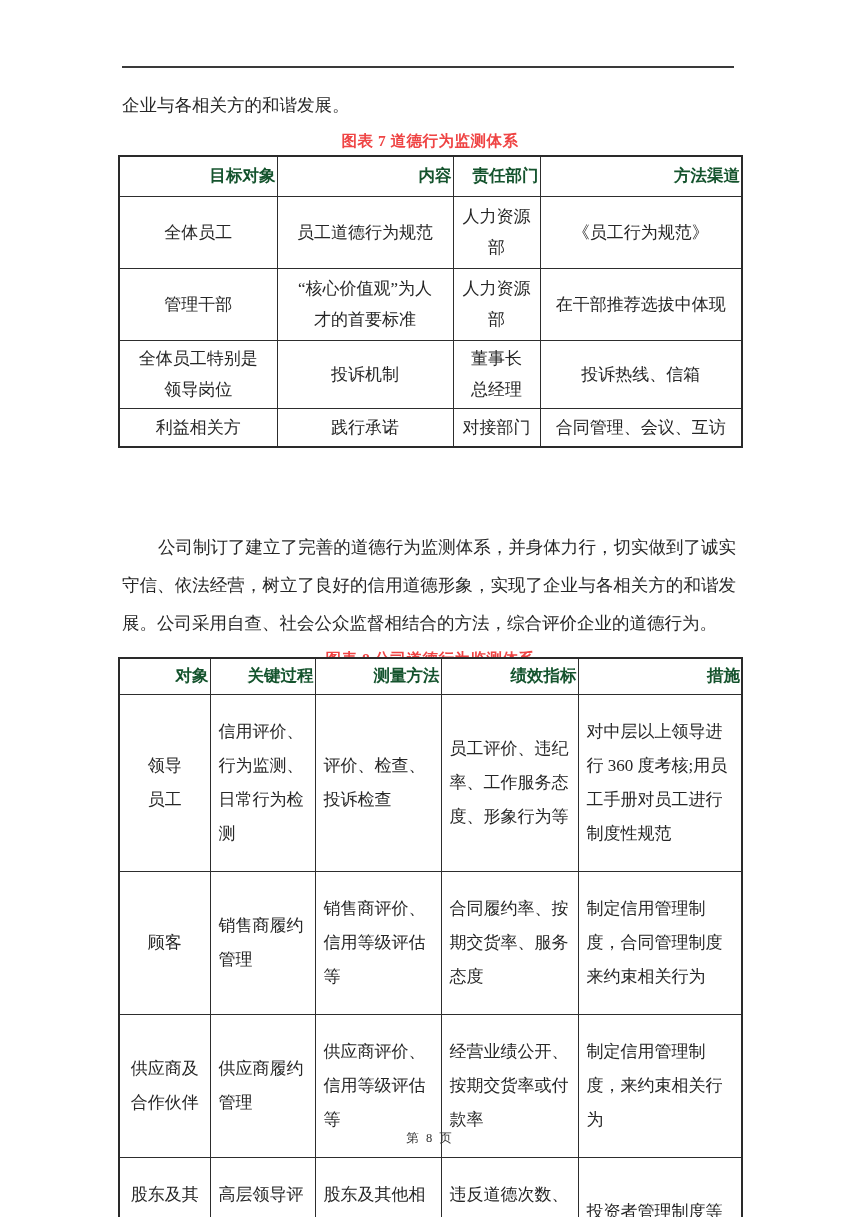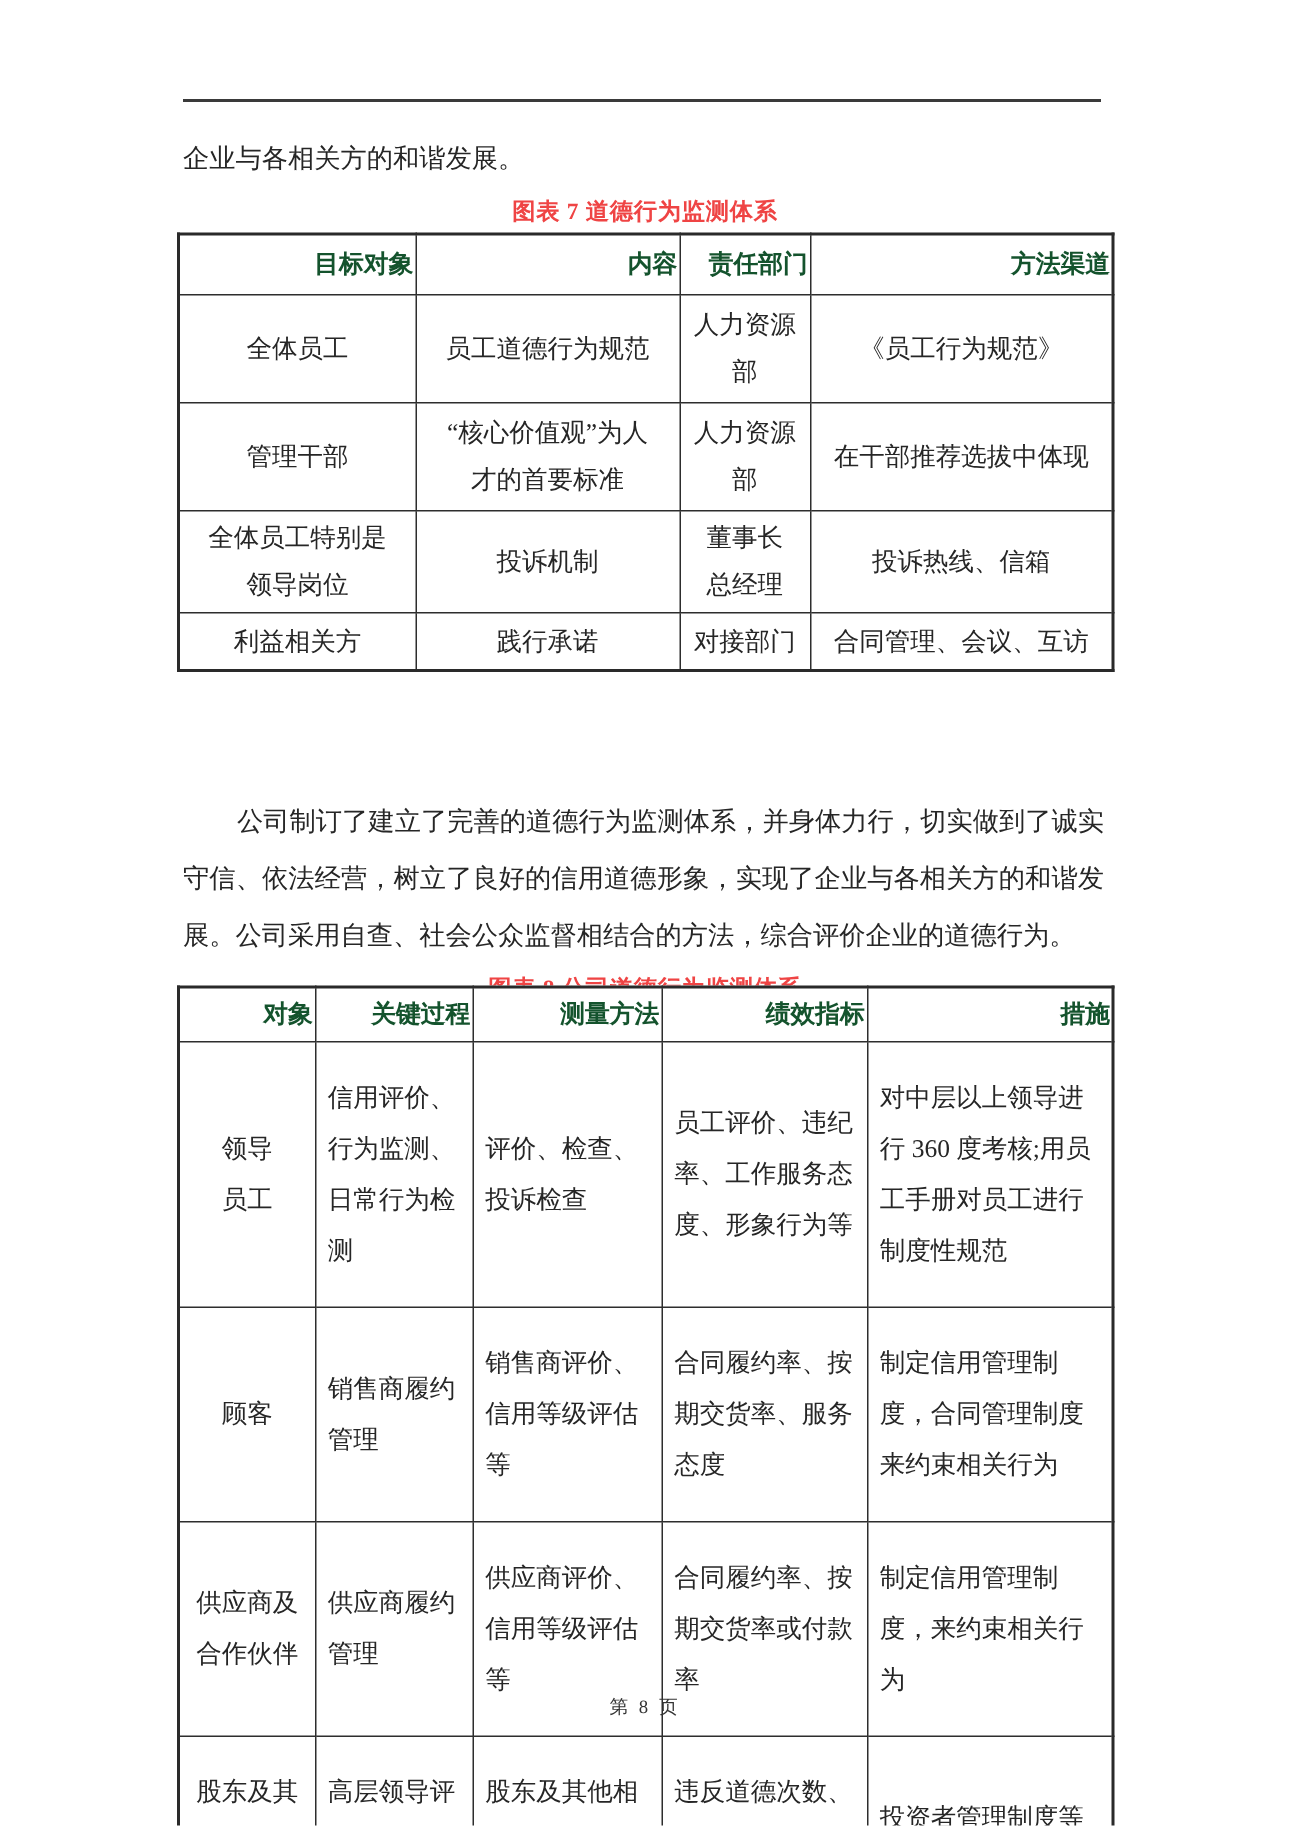--- a/index.html
+++ b/index.html
@@ -191,21 +191,21 @@
         <td>制定信用管理制度，合同管理制度来约束相关行为</td>
       </tr>
       <tr class="r2">
         <td class="c-center">供应商及
 合作伙伴</td>
         <td>供应商履约
 管理</td>
         <td>供应商评价、
 信用等级评估
 等</td>
-        <td>合同履约率、按期交货率或付款率</td>
+        <td>经营业绩公开、按期交货率或付款率</td>
         <td>制定信用管理制度，来约束相关行为</td>
       </tr>
       <tr class="r3">
         <td class="c-center">股东及其
 他相关方</td>
         <td>高层领导评
 价</td>
         <td>股东及其他相
 关方权益的保</td>
         <td>违反道德次数、

